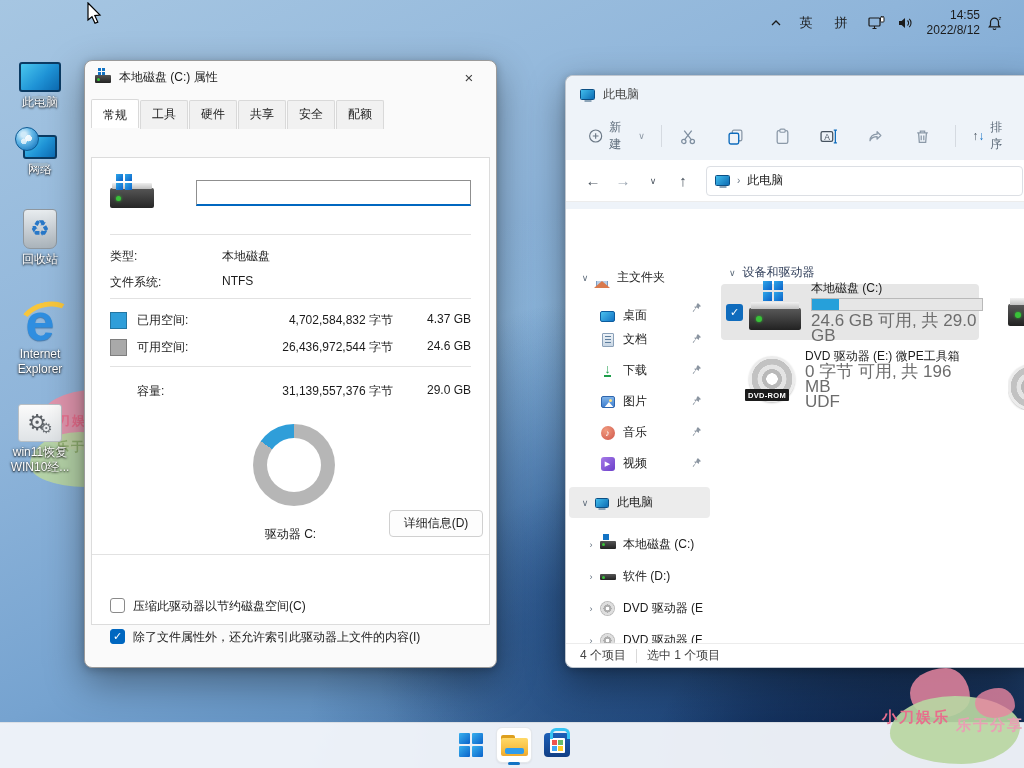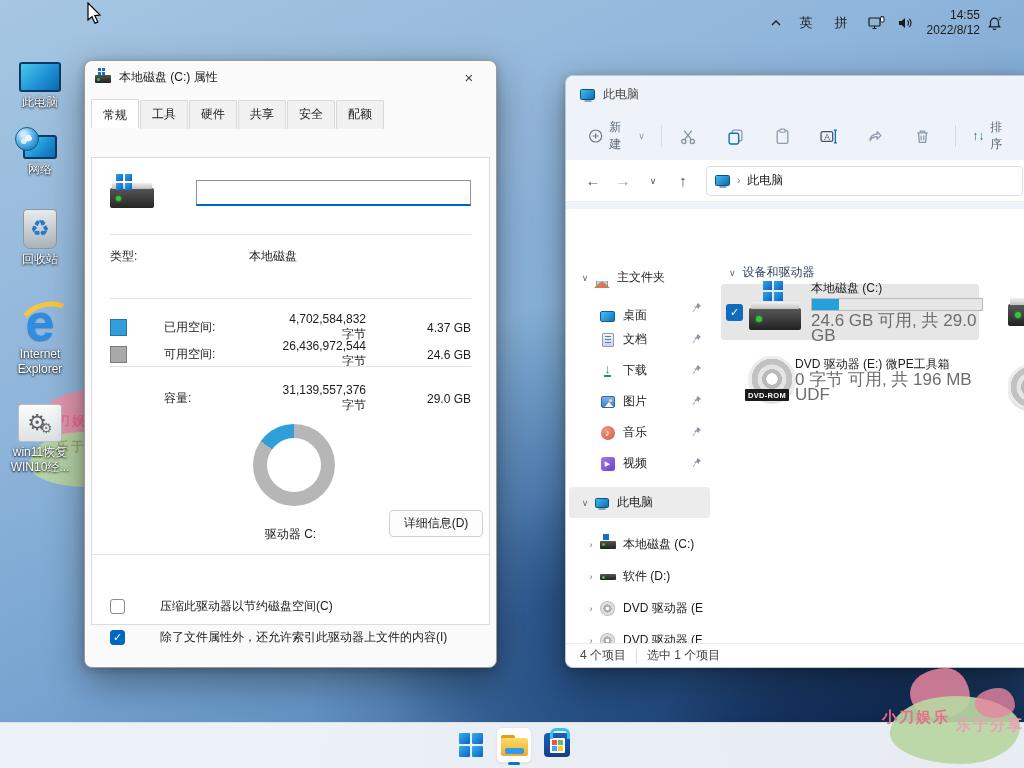--- a/index.html
+++ b/index.html
@@ -56,21 +56,21 @@
     border-radius:8px;z-index:20;}
   #dlg-title{height:32px;display:flex;align-items:center;padding:0 10px;font-size:12px;color:#1b1b1b;}
   #dlg-title .t{margin-left:8px;}
   #dlg-close{margin-left:auto;width:34px;height:24px;display:flex;align-items:center;justify-content:center;
     font-size:15px;color:#404040;border-radius:4px;}
   .tabs{display:flex;padding:6px 0 0 6px;}
   .tab{font-size:12px;color:#1b1b1b;padding:5px 11px 4px;background:#f1f1f1;border:1px solid #d9d9d9;
     border-bottom:none;margin-right:1px;border-radius:2px 2px 0 0;position:relative;top:1px;}
   .tab.active{background:#fff;padding-top:7px;top:0px;z-index:2;}
   .tabpage{position:absolute;left:6px;right:6px;top:128px;bottom:40px;background:#fff;border:1px solid #dcdcdc;}
-  .row{position:absolute;left:18px;right:18px;display:flex;align-items:center;font-size:12px;color:#1b1b1b;gap:27px;}
+  .row{position:absolute;left:18px;right:18px;display:flex;font-size:12px;color:#1b1b1b;}
   .hline{position:absolute;left:18px;right:18px;height:1px;background:#e2e2e2;}
   .flabel{width:112px;}
   .fbytes{flex:1;text-align:right;}
   .fsize{width:78px;text-align:right;}
   .sq{width:17px;height:17px;margin-right:10px;border:1px solid rgba(0,0,0,.25);}
   .drive32{width:44px;height:20px;background:linear-gradient(180deg,#565656,#262626);border-radius:2px;position:relative;}
   .drive32:before{content:"";position:absolute;left:2px;right:2px;top:-5px;height:6px;background:linear-gradient(180deg,#efefef,#bfbfbf);border-radius:1px;}
   .drive32:after{content:"";position:absolute;left:6px;top:8px;width:5px;height:5px;border-radius:50%;background:#39c239;box-shadow:0 0 3px #39c239;}
   .winlogo16{position:absolute;display:grid;grid-template-columns:7px 7px;grid-template-rows:7px 7px;gap:1.5px;}
   .winlogo16 i{background:linear-gradient(135deg,#2ea6e8,#0b62c9);}
@@ -449,21 +449,21 @@
               </div>
             <div class="tcap">24.6 GB 可用, 共 29.0 GB</div>
           </div>
         </div>
 
         <div class="tile" style="left:8px;top:98px;width:258px;height:58px;">
           <span style="width:28px;flex:none;"></span>
           <span class="disc">
               <span class="discbadge">DVD-ROM</span>
             </span>
-          <div style="">
+          <div style="margin-left:10px;">
             <div class="tname">DVD 驱动器 (E:) 微PE工具箱</div>
             <div class="tcap">0 字节 可用, 共 196 MB</div>
             <div class="tcap">UDF</div>
           </div>
         </div>
 
         <div class="clipped-right" style="left:295px;top:44px;width:18px;height:30px;">
           <span class="drive40" style="display:block;margin-top:8px;"></span>
         </div>
         <div class="clipped-right" style="left:295px;top:112px;width:18px;height:46px;">
@@ -517,20 +517,24 @@
           </span>
       </div>
       <input id="vol-input" type="text" value="" style="">
 
       <div class="hline" style="top:76px;"></div>
 
       <div class="row" style="top:90px;">
         <span class="flabel">类型:</span>
           <span>本地磁盘</span>
       </div>
+      <div class="row" style="top:116px;">
+        <span class="flabel">文件系统:</span>
+          <span>NTFS</span>
+      </div>
 
       <div class="hline" style="top:140px;"></div>
 
       <div class="row" style="top:154px;">
         <span class="sq" style="background:#2f9ed9;"></span>
         <span class="flabel" style="width:85px;">已用空间:</span>
         <span class="fbytes">4,702,584,832 字节</span>
         <span class="fsize">4.37 GB</span>
       </div>
       <div class="row" style="top:181px;">

